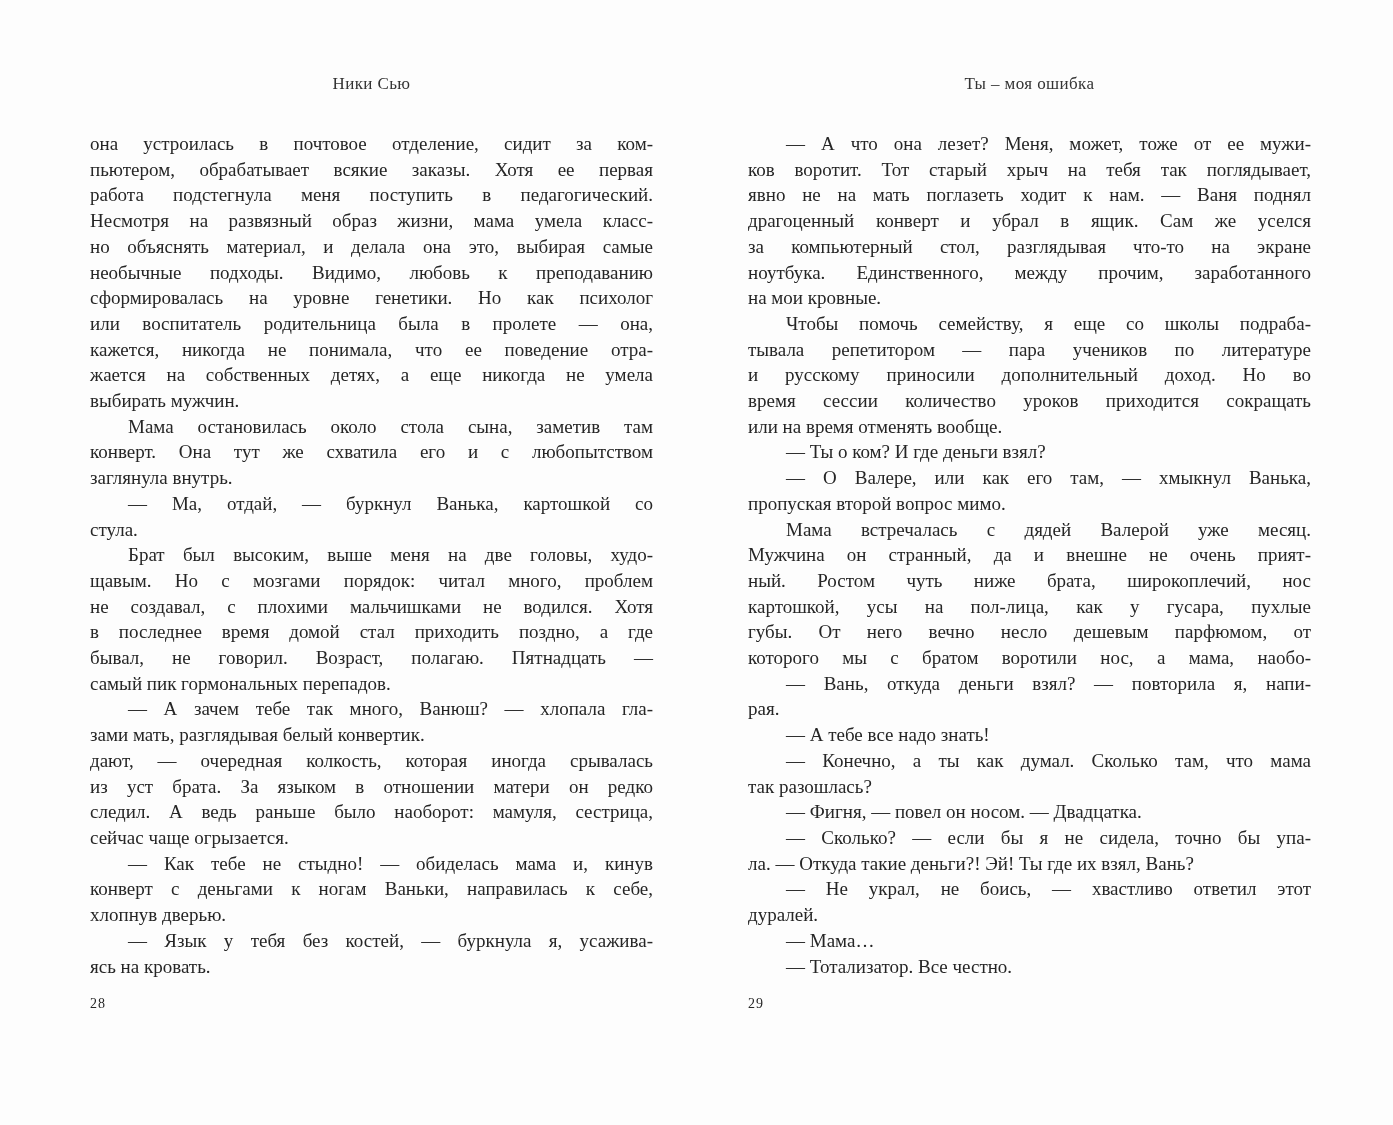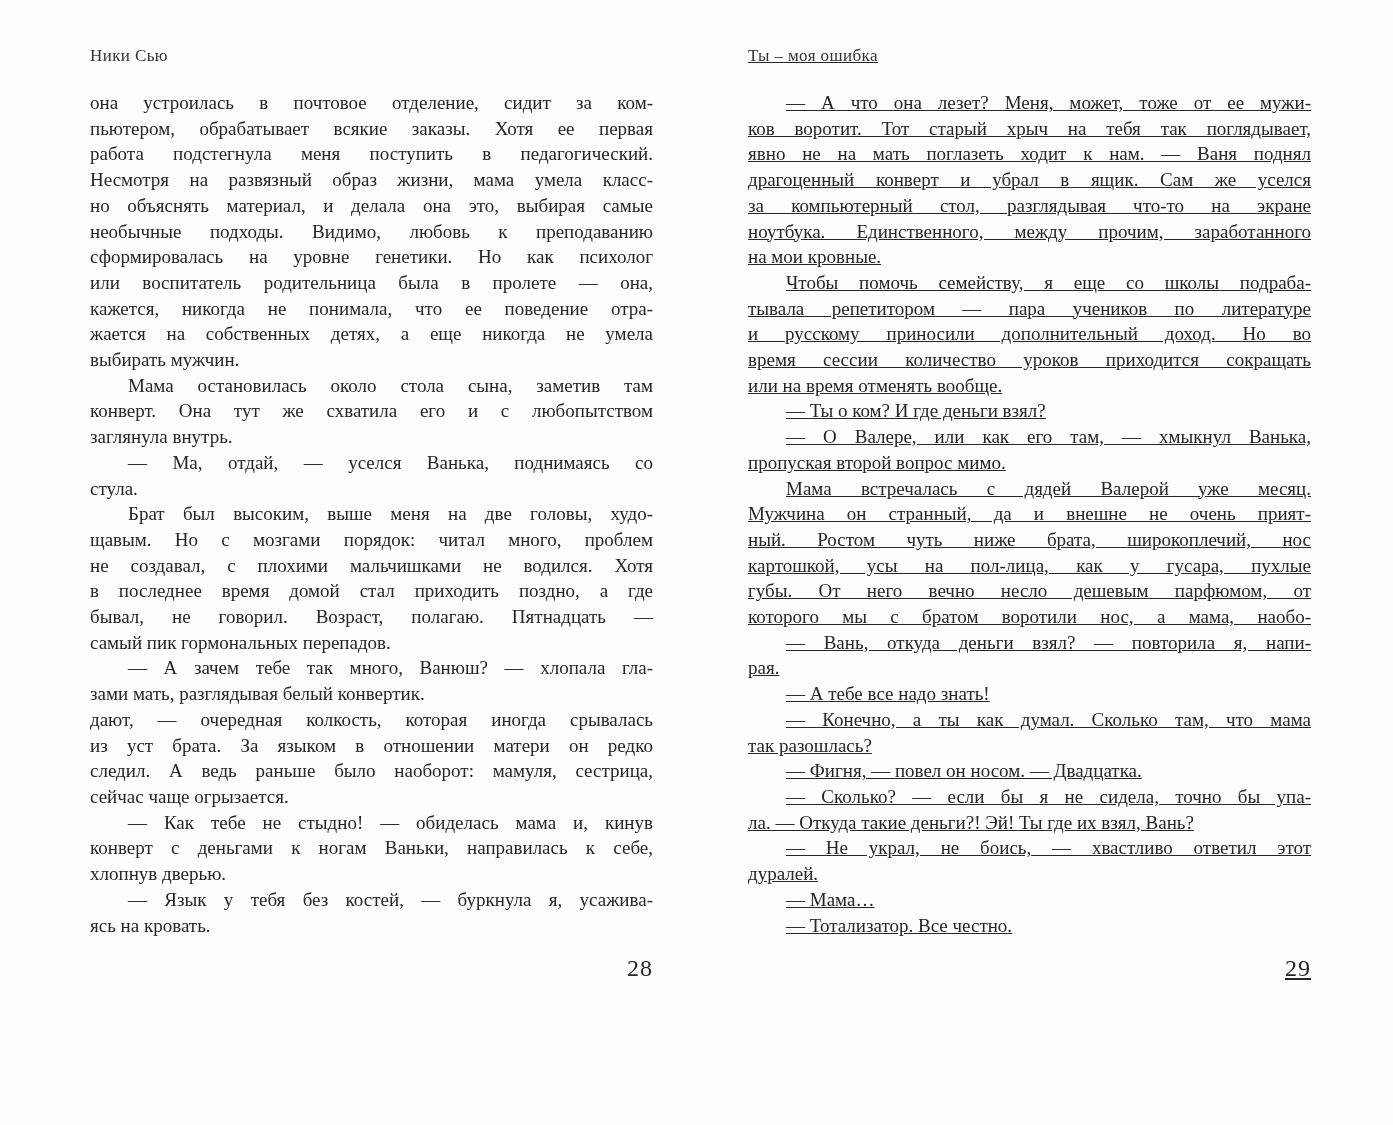--- a/index.html
+++ b/index.html
@@ -16,46 +16,46 @@
     font-family: "Liberation Serif", "DejaVu Serif", serif;
     color: var(--ink);
   }
   .page {
     position: absolute;
     top: 0;
     width: 563px;
     height: 1125px;
   }
   .page.left  { left: 90px;  }
-  .page.right { left: 748px; text-decoration: underline; }
+  .page.right { left: 748px; }
   .running-header {
-    margin-top: 46px;
-    text-align: left;
+    margin-top: 74px;
+    text-align: center;
     font-size: 17px;
     letter-spacing: 0.4px;
     color: #333;
     height: 21px;
   }
   .page-body {
-    margin-top: 23px;
+    margin-top: 36px;
     font-size: 19px;
   }
   .para { margin: 0; }
   .line {
     line-height: 25.7px;
     text-align: justify;
     text-align-last: justify;
     white-space: normal;
   }
   .line.last { text-align-last: left; }
   .line.first-indent { text-indent: 38px; }
   .page-number {
-    text-align: right;
+    text-align: left;
     margin-top: 17px;
-    font-size: 24px;
+    font-size: 14px;
     letter-spacing: 1px;
   }
 </style>
 </head>
 <body>
 
 <div class="spread">
 
   <div class="page left">
     <div class="running-header">Ники Сью</div>
@@ -72,21 +72,21 @@
           <div class="line">кажется, никогда не понимала, что ее поведение отра-</div>
           <div class="line">жается на собственных детях, а еще никогда не умела</div>
           <div class="line last">выбирать мужчин.</div>
         </div>
         <div class="para">
           <div class="line first-indent">Мама остановилась около стола сына, заметив там</div>
           <div class="line">конверт. Она тут же схватила его и с любопытством</div>
           <div class="line last">заглянула внутрь.</div>
         </div>
         <div class="para">
-          <div class="line first-indent">— Ма, отдай, — уселся Ванька, поднимаясь со</div>
+          <div class="line first-indent">— Ма, отдай, — буркнул Ванька, картошкой со</div>
           <div class="line last">стула.</div>
         </div>
         <div class="para">
           <div class="line first-indent">Брат был высоким, выше меня на две головы, худо-</div>
           <div class="line">щавым. Но с мозгами порядок: читал много, проблем</div>
           <div class="line">не создавал, с плохими мальчишками не водился. Хотя</div>
           <div class="line">в последнее время домой стал приходить поздно, а где</div>
           <div class="line">бывал, не говорил. Возраст, полагаю. Пятнадцать —</div>
           <div class="line last">самый пик гормональных перепадов.</div>
         </div>

